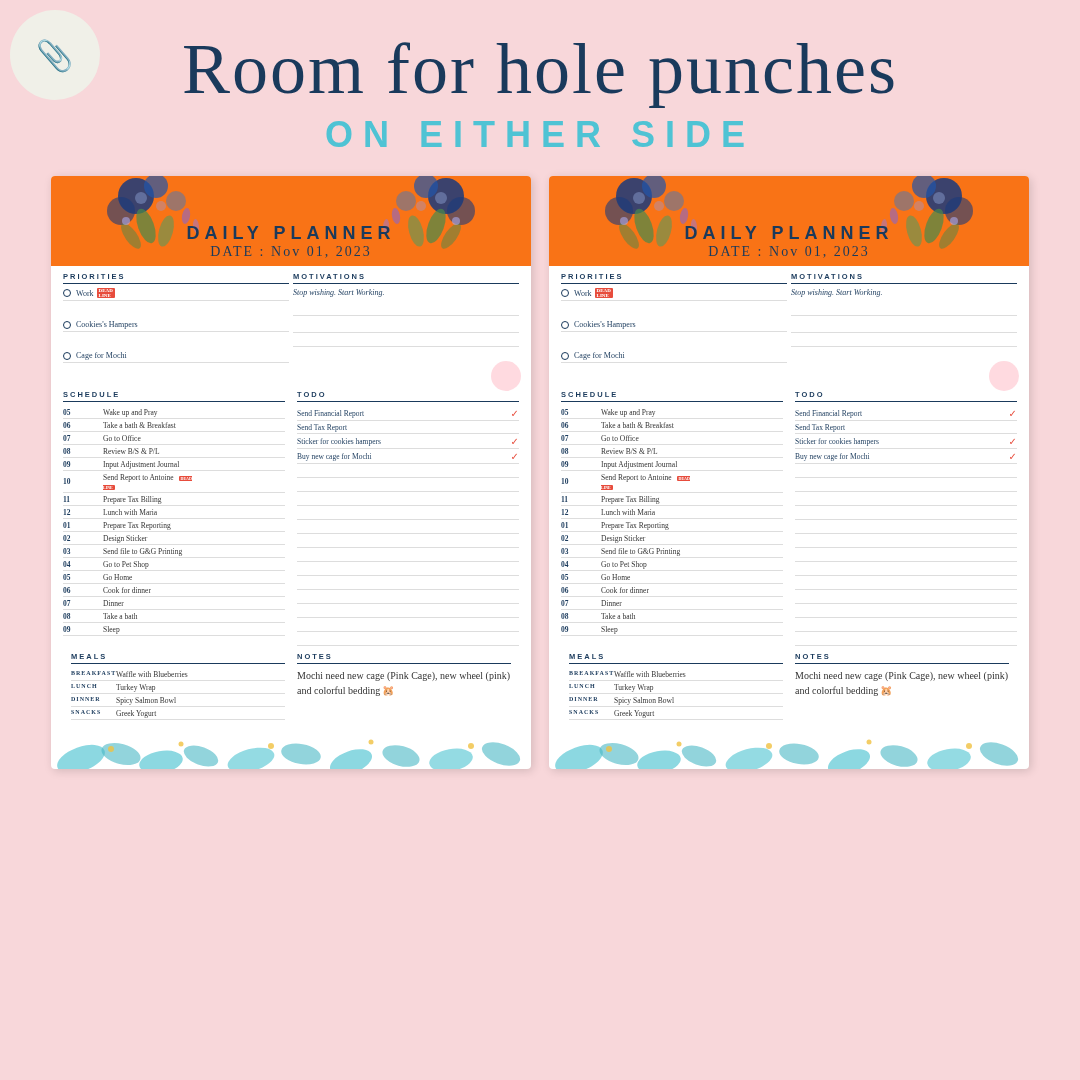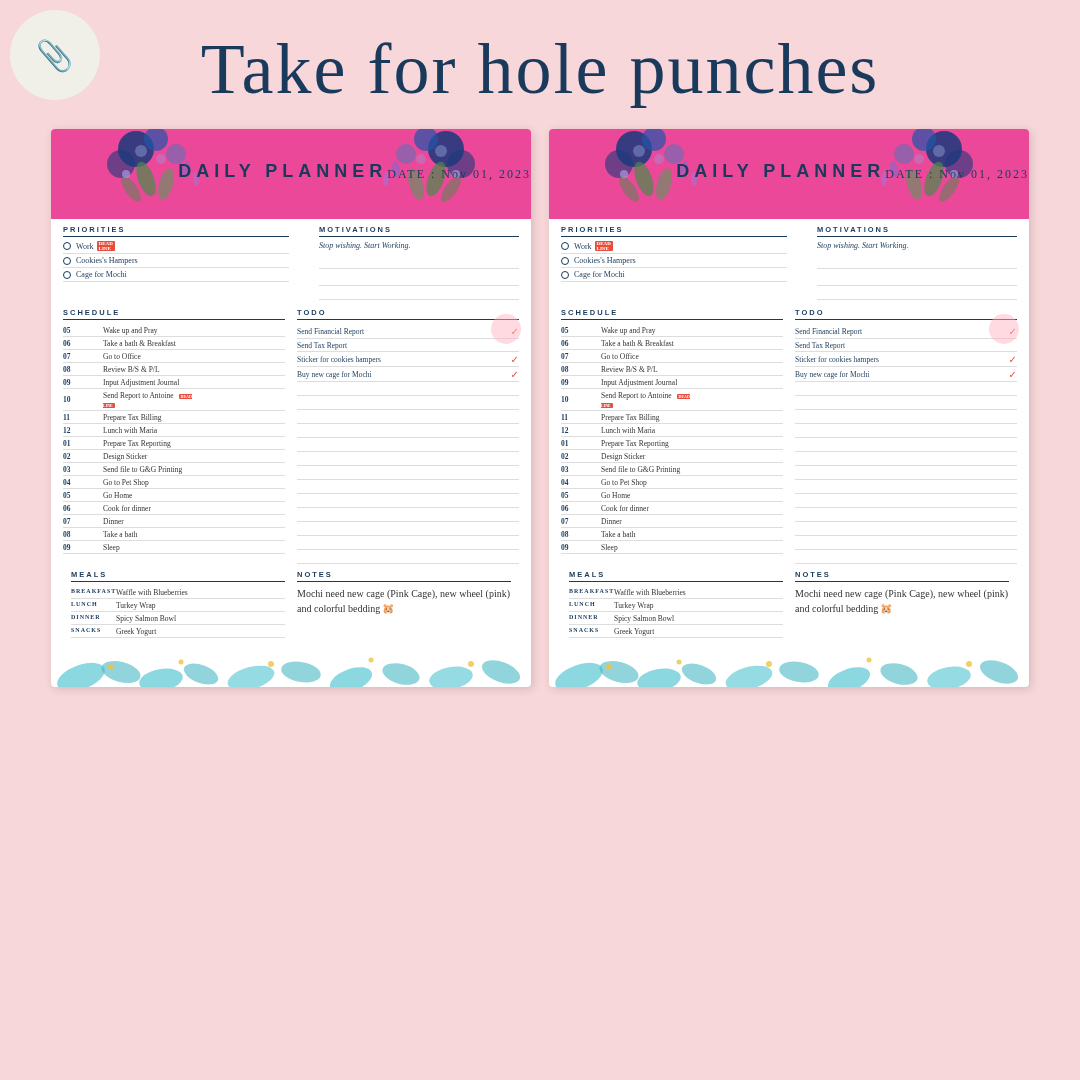--- a/index.html
+++ b/index.html
@@ -72,23 +72,23 @@
       box-shadow: 2px 2px 10px rgba(0,0,0,0.15);
       overflow: hidden;
       position: relative;
       font-size: 10px;
     }
 
     
     .floral-header {
       position: relative;
       height: 90px;
-      background: #ec4899;
+      background: #f97316;
       display: flex;
-      flex-direction: row;
+      flex-direction: column;
       align-items: center;
       justify-content: flex-end;
       padding-bottom: 6px;
     }
 
     .floral-bg {
       position: absolute;
       top: 0; left: 0; right: 0; bottom: 0;
       display: flex;
       justify-content: space-between;
@@ -111,26 +111,26 @@
       font-size: 18px;
       font-weight: 900;
       letter-spacing: 5px;
       color: #1a3a5c;
       font-family: Arial, sans-serif;
       position: relative;
       z-index: 2;
     }
 
     .planner-date {
-      font-size: 12px;
+      font-size: 14px;
       color: #1a3a5c;
       letter-spacing: 2px;
       position: relative;
       z-index: 2;
-      margin-top: 6px;
+      margin-top: 0;
     }
 
     
     .planner-body {
       padding: 6px 12px 0;
       display: grid;
       grid-template-columns: 1fr 1fr;
       gap: 0 4px;
     }
 
@@ -154,21 +154,21 @@
     
     .priorities-section {
       grid-column: 1;
     }
 
     .priority-item {
       display: flex;
       align-items: center;
       font-size: 8px;
       color: #1a3a5c;
-      margin-bottom: 2px;
+      margin-bottom: 19px;
       border-bottom: 0.5px solid #ddd;
       padding-bottom: 2px;
     }
 
     .priority-circle {
       width: 8px;
       height: 8px;
       border-radius: 50%;
       border: 1px solid #1a3a5c;
       margin-right: 5px;
@@ -181,21 +181,20 @@
       color: white;
       padding: 0 2px;
       border-radius: 1px;
       margin-left: 3px;
       font-weight: 700;
     }
 
     
     .motivations-section {
       grid-column: 2;
-      margin-left: 26px;
     }
 
     .motivation-text {
       font-size: 8px;
       color: #1a3a5c;
       font-style: italic;
       border-bottom: 0.5px solid #ddd;
       padding-bottom: 18px;
       margin-bottom: 3px;
     }
@@ -316,21 +315,22 @@
 </head>
 <body>
 
 <div style="width:1080px;height:1080px;background:#f8d7da;position:relative;overflow:hidden;">
 
   <div class="clips-decoration">
     <div class="clips-circle">📎</div>
   </div>
 
   <div class="header">
-    <div class="header-script">Take for hole punches</div>
+    <div class="header-script">Room for hole punches</div>
+    <div class="header-caps">ON EITHER SIDE</div>
   </div>
 
   <div class="planners-container">
 
     <div class="planner-page">
 
       <div class="floral-header">
         <div class="floral-bg">
 
           <svg class="flower-svg floral-left" viewBox="0 0 130 90" xmlns="http://www.w3.org/2000/svg">

